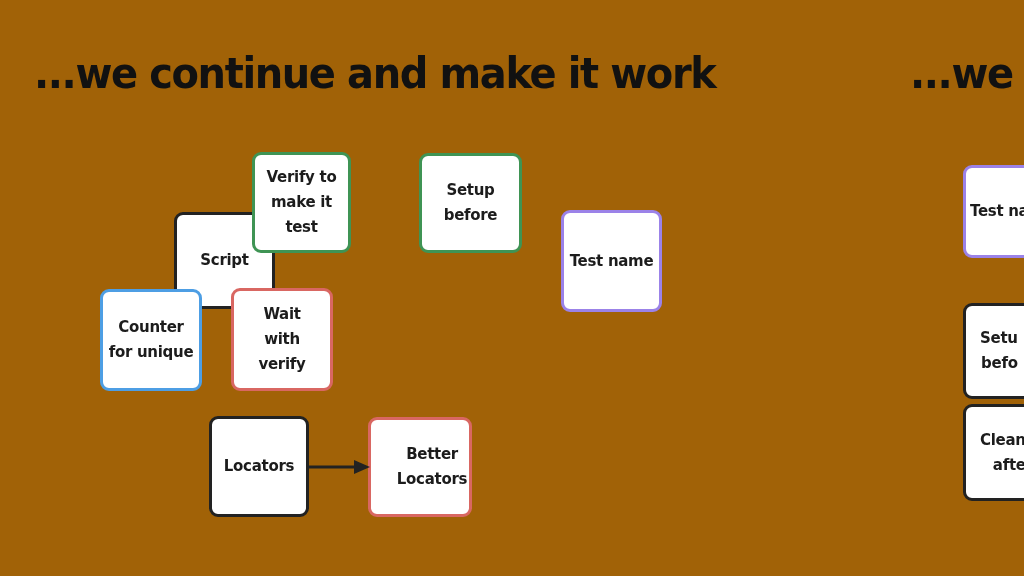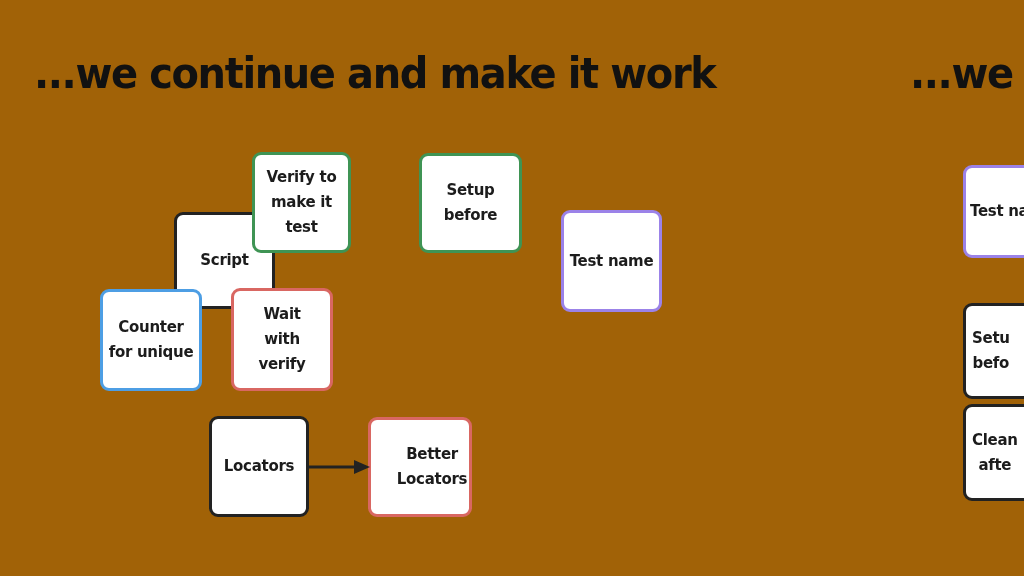--- a/index.html
+++ b/index.html
@@ -57,21 +57,21 @@
   .n-setup           { left: 419px; top: 153px; width: 103px; height: 100px; }
   .n-clean           { left: 419px; top: 264px; width: 103px; height:  99px; }
   .n-testname        { left: 561px; top: 210px; width: 101px; height: 102px; }
   .n-locators        { left: 209px; top: 416px; width: 100px; height: 101px; }
   .n-better          { left: 368px; top: 417px; width: 104px; height: 100px; padding-left: 24px; }
   
   .n-rt-testname     { left: 963px; top: 165px; width: 100px; height:  93px; justify-content: flex-start; }
   .n-rt-testname .lbl{ padding-left: 4px; text-align: left; }
   .n-rt-setup        { left: 963px; top: 303px; width: 100px; height:  96px; justify-content: flex-start; }
   .n-rt-clean        { left: 963px; top: 404px; width: 100px; height:  97px; justify-content: flex-start; }
-  .n-rt-setup .lbl, .n-rt-clean .lbl { padding-left: 6px; text-align: center; }
+  .n-rt-setup .lbl, .n-rt-clean .lbl { padding-left: 14px; text-align: right; }
 
   .arrow {
     position: absolute;
     left: 306px;
     top: 455px;
   }
 </style>
 </head>
 <body style="background: rgb(247, 247, 247);">
 

